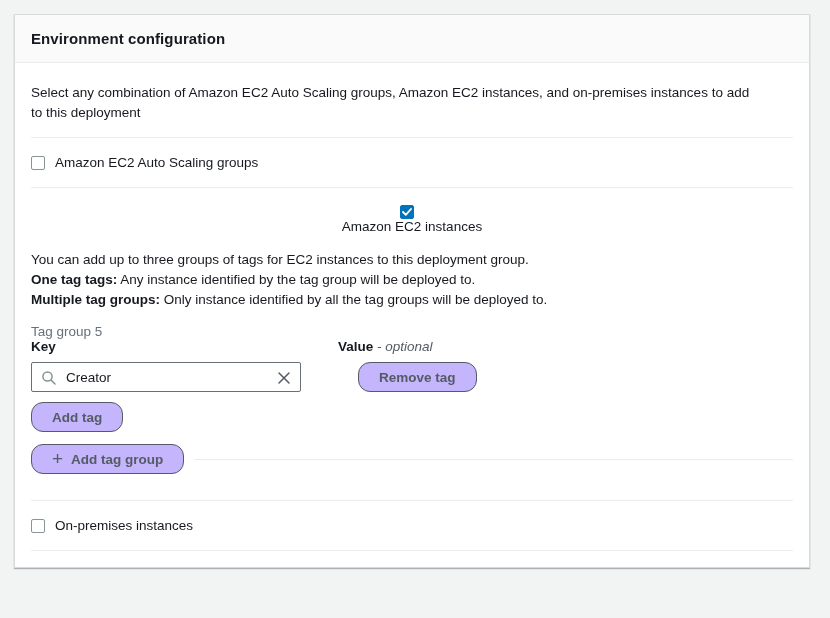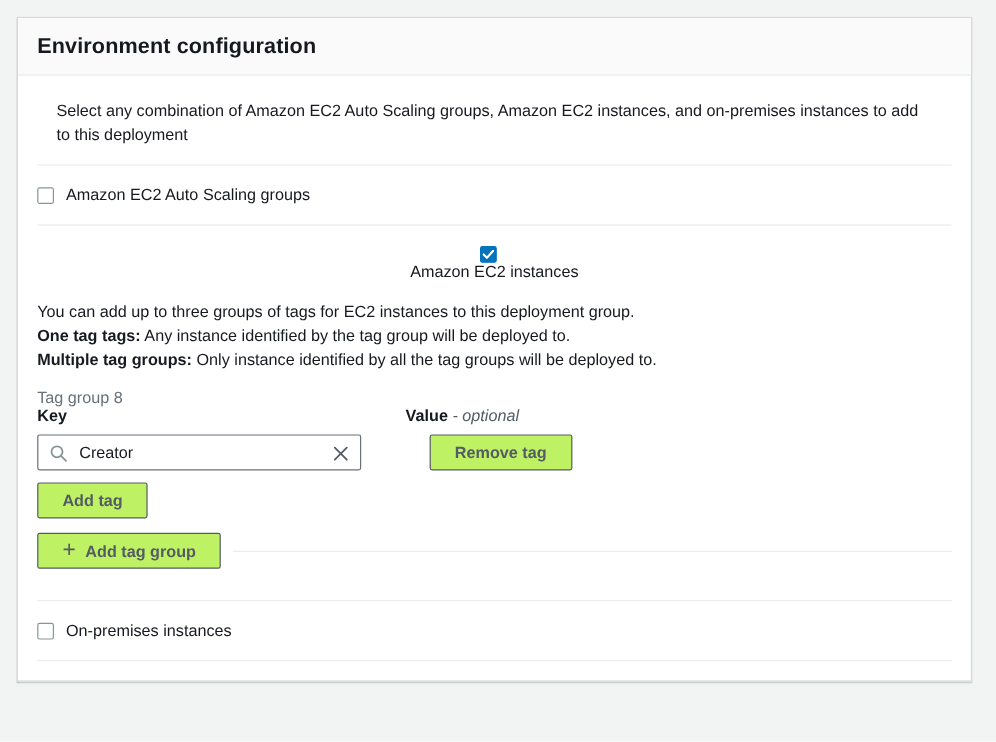--- a/index.html
+++ b/index.html
@@ -19,24 +19,24 @@
     box-shadow:0 1px 1px 0 rgba(0,28,36,.3);
   }
   .card-header {
     background:#fafafa;
     border-bottom:1px solid #eaeded;
     height:48px;
     display:flex;
     align-items:center;
     padding:0 16px;
   }
-  .card-header h2 { font-size:18px; font-weight:700; color:#16191f; letter-spacing:.1px; }
+  .card-header h2 { font-size:15px; font-weight:700; color:#16191f; letter-spacing:.1px; }
   .card-body { padding:0 16px 16px 16px; }
 
-  .desc { margin:20px 0 14px 16px; line-height:20px; color:#16191f; }
+  .desc { margin:20px 0 14px 0; line-height:20px; color:#16191f; }
   .desc div { white-space:nowrap; }
 
   .divider { border-top:1px solid #eaeded; height:0; }
 
   .cb-row { display:flex; align-items:center; padding:17px 0; cursor:default; }
   .cb {
     width:14px; height:14px; flex:0 0 14px;
     border:1px solid #879596; border-radius:2px;
     background:#fff; margin-right:10px;
     display:inline-flex; align-items:center; justify-content:center;
@@ -69,21 +69,21 @@
     flex:1; padding:0 30px 0 34px; height:28px;
   }
   .icon-search { position:absolute; left:9px; top:7px; }
   .btn-clear {
     position:absolute; right:6px; top:5px;
     width:20px; height:20px; border:none; background:transparent;
     cursor:pointer; display:flex; align-items:center; justify-content:center;
   }
 
   .btn {
-    background:#bef264; border:1px solid #545b64; border-radius:2px;
+    background:#c4b5fd; border:1px solid #545b64; border-radius:12px;
     color:#545b64; font-weight:700; font-size:13.5px;
     font-family:"Liberation Sans", sans-serif;
     height:30px; padding:0 20px; cursor:pointer;
     display:inline-flex; align-items:center; justify-content:center;
   }
   .btn-remove { margin-left:20px; }
   .btn-addtag { margin-top:10px; }
 
   .atg-row { display:flex; align-items:center; margin-top:12px; margin-bottom:26px; }
   .btn-atg .plus { font-size:19px; font-weight:400; margin-right:8px; line-height:1; position:relative; top:-1px; }
@@ -123,21 +123,21 @@
         </span>
         <span class="cb-label">Amazon EC2 instances</span>
       </div>
 
       <div class="help">
         <div>You can add up to three groups of tags for EC2 instances to this deployment group.</div>
         <div><b>One tag tags:</b><span> Any instance identified by the tag group will be deployed to.</span></div>
         <div><b>Multiple tag groups:</b><span> Only instance identified by all the tag groups will be deployed to.</span></div>
       </div>
 
-      <div class="tg-title">Tag group 8</div>
+      <div class="tg-title">Tag group 5</div>
 
       <div class="labels-row">
         <div class="col-key"><b>Key</b></div>
         <div class="col-val"><b>Value </b><i>- optional</i></div>
       </div>
 
       <div class="inputs-row">
 
         <div class="search-input key">
           <span class="icon-search">

